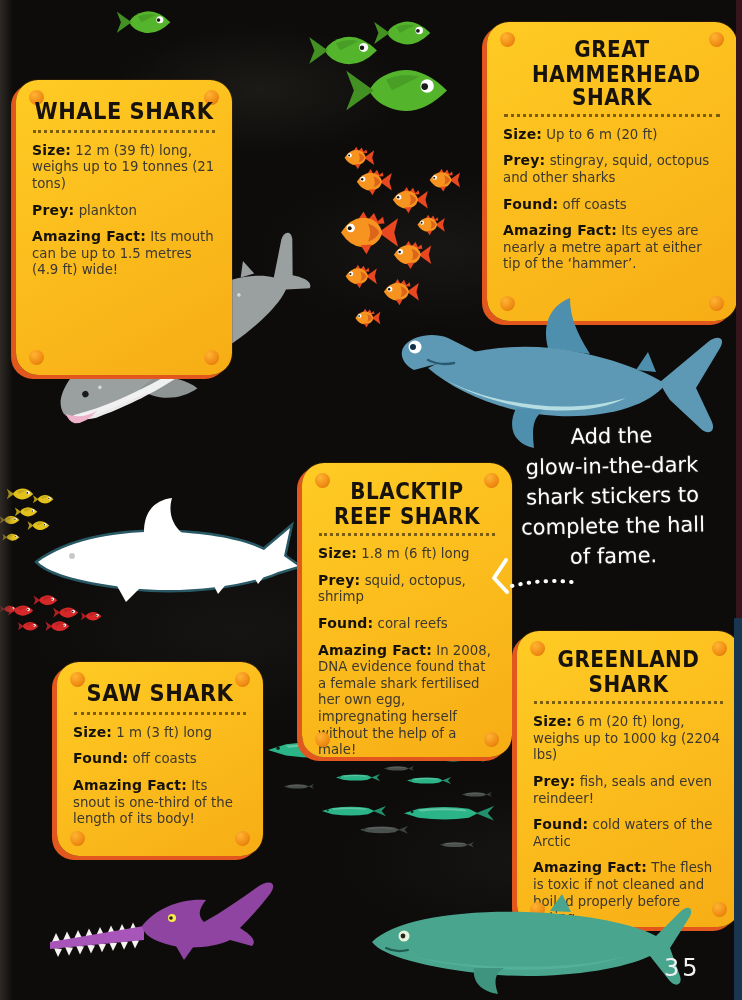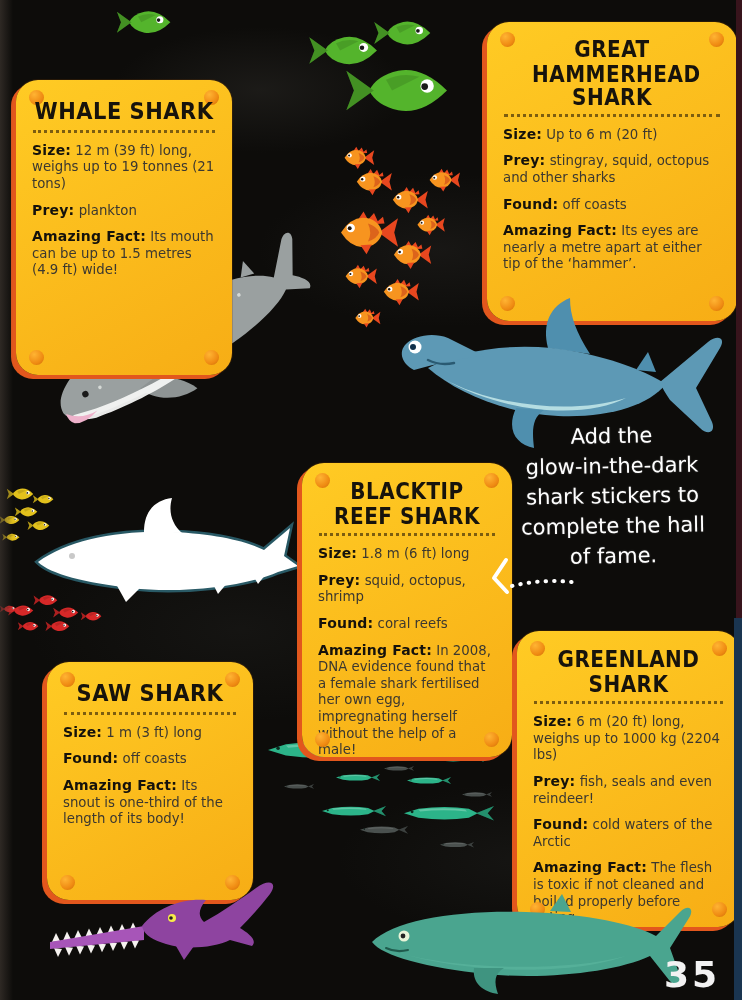--- a/index.html
+++ b/index.html
@@ -39,21 +39,21 @@
     background:radial-gradient(circle at 35% 30%,#ffb433,#ef8a12 62%,#c96a08);}
   .rivet.tl{top:10px;left:13px}.rivet.tr{top:10px;right:13px}
   .rivet.bl{bottom:10px;left:13px}.rivet.br{bottom:10px;right:13px}
 
   .note{position:absolute;left:495px;top:421px;width:235px;z-index:4;
     color:#fff;text-align:center;font-size:21px;line-height:1.43;
     transform:rotate(-1deg);text-shadow:0 0 2px rgba(255,255,255,.25);}
   .note span{display:block;}
   .arrow{position:absolute;left:490px;top:556px;z-index:4;}
   .pageno{position:absolute;left:664px;top:954px;z-index:6;color:#f2f2f2;
-    font-size:36px;font-weight:bold;letter-spacing:3px;}
+    font-size:24px;font-weight:normal;letter-spacing:3px;}
 </style>
 </head>
 <body>
 
 <div class="page">
   <div class="gutter"></div>
   <div class="edge-r-top"></div>
   <div class="edge-r-bottom"></div>
 
   <svg class="art back" width="742" height="1000" viewBox="0 0 742 1000">
@@ -213,21 +213,21 @@
     <span class="rivet bl"></span>
       <span class="rivet br"></span>
     <h2>BLACKTIP REEF SHARK</h2>
     <div class="divider"></div>
     <p class="field"><b>Size:</b> <span>1.8 m (6 ft) long</span></p>
     <p class="field"><b>Prey:</b> <span>squid, octopus, shrimp</span></p>
     <p class="field"><b>Found:</b> <span>coral reefs</span></p>
     <p class="field"><b>Amazing Fact:</b> <span>In 2008, DNA evidence found that a female shark fertilised her own egg, impregnating herself without the help of a male!</span></p>
   </div>
 
-  <div class="card c4" style="left:47px;top:662px;width:206px;height:238px;">
+  <div class="card c4" style="left:57px;top:662px;width:206px;height:194px;">
     <span class="rivet tl"></span>
       <span class="rivet tr"></span>
     <span class="rivet bl"></span>
       <span class="rivet br"></span>
     <h2>SAW SHARK</h2>
     <div class="divider"></div>
     <p class="field"><b>Size:</b> <span>1 m (3 ft) long</span></p>
     <p class="field"><b>Found:</b> <span>off coasts</span></p>
     <p class="field"><b>Amazing Fact:</b> <span>Its snout is one-third of the length of its body!</span></p>
   </div>

